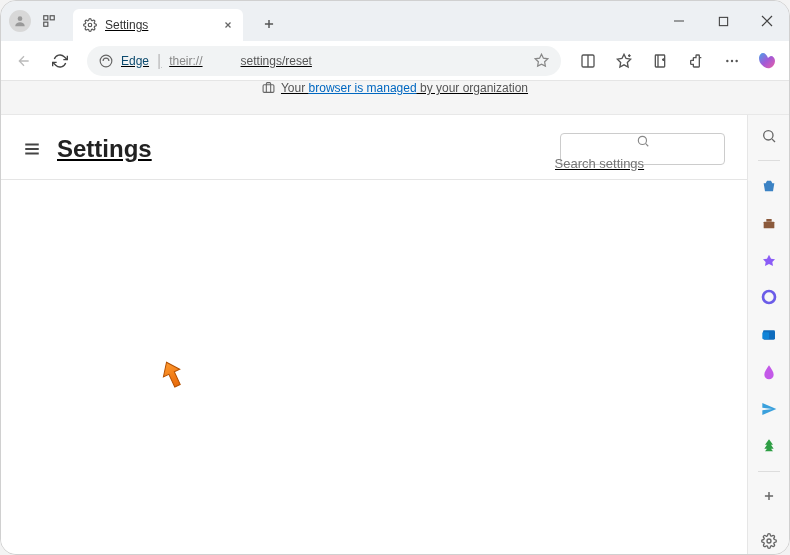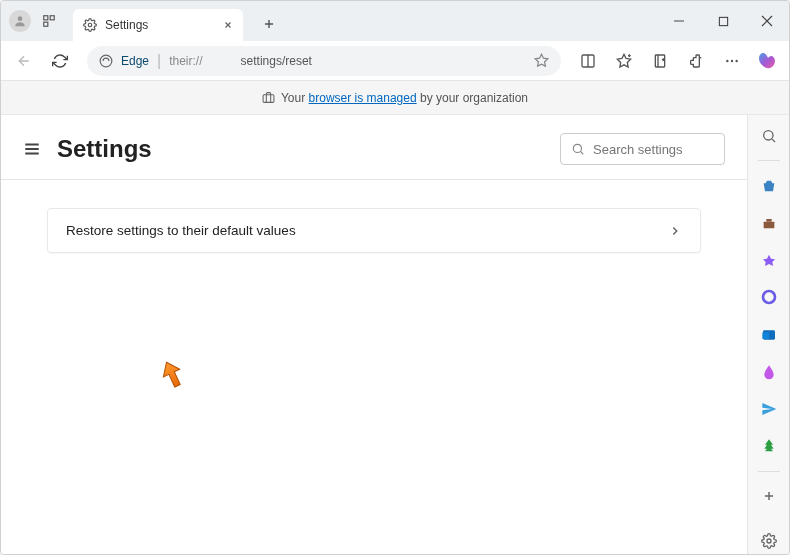--- a/index.html
+++ b/index.html
@@ -1,18 +1,18 @@
 <!DOCTYPE html>
 <html><head>
   <meta charset="utf-8">
   <style>
     * { box-sizing: border-box; margin: 0; padding: 0; }
     body { font-family: 'Segoe UI', Tahoma, sans-serif; background: #f3f3f3; width: 790px; height: 555px; overflow: hidden; position: relative; }
     
-    .window { width: 790px; height: 555px; background: #f5f5f5; position: relative; border: 1px solid #d0d0d0; border-radius: 4px; overflow: hidden; }
+    .window { width: 790px; height: 555px; background: #f5f5f5; position: relative; border: 1px solid #d0d0d0; border-radius: 16px; overflow: hidden; text-decoration: underline; }
     
     
     .titlebar { height: 40px; display: flex; align-items: center; background: #edf0f3; }
     .titlebar-left { display: flex; align-items: center; padding-left: 8px; gap: 6px; }
     .profile-circle { width: 22px; height: 22px; border-radius: 50%; background: #d8d8d8; display:flex; align-items:center; justify-content:center; }
     .tabspace { width: 24px; height: 24px; display:flex; align-items:center; justify-content:center; }
     .tab { height: 32px; background: #fff; border-radius: 6px 6px 0 0; display: flex; align-items: center; padding: 0 10px; gap: 8px; margin-left: 6px; min-width: 170px; margin-top: 8px; }
     .tab-icon { color: #555; }
     .tab-title { font-size: 12px; color: #333; flex: 1; }
     .tab-close { color: #666; cursor: pointer; }
@@ -28,36 +28,36 @@
     .addr-icon { color: #666; font-size: 12px; }
     .addr-app { color: #0c4a6e; font-size: 12px; }
     .addr-sep { color: #bbb; }
     .addr-url { color: #888; font-size: 12px; }
     .addr-url .highlight { color: #555; margin-left: 38px; }
     .addr-star { margin-left: auto; color: #888; }
     .tool-icon { width: 30px; height: 30px; display: flex; align-items: center; justify-content: center; color: #555; }
     .copilot-btn { width: 28px; height: 28px; border-radius: 50%; display:flex; align-items:center; justify-content:center; }
     
     
-    .managed-banner { height: 34px; background: #f5f5f5; display: flex; align-items: center; justify-content: center; font-size: 12px; color: #555; gap: 6px; border-bottom: 1px solid #e8e8e8; }
+    .managed-banner { height: 34px; background: #f5f5f5; display: flex; align-items: flex-start; justify-content: center; font-size: 12px; color: #555; gap: 6px; border-bottom: 1px solid #e8e8e8; }
     .managed-banner a { color: #0067c0; text-decoration: underline; }
     
     
     .content-wrapper { display: flex; height: calc(555px - 40px - 40px - 34px); }
     .main-content { flex: 1; background: #fff; position: relative; overflow:hidden; }
     .sidebar-right { width: 42px; background: #f7f7f7; border-left: 1px solid #e6e6e6; display: flex; flex-direction: column; align-items: center; padding-top: 6px; gap: 8px; }
     .side-icon { width: 30px; height: 30px; display:flex; align-items:center; justify-content:center; font-size:14px; border-radius: 4px; }
     .side-divider { width: 22px; height: 1px; background: #ddd; margin: 2px 0; }
     .side-spacer { flex: 1; }
     
     
     .settings-header { display: flex; align-items: center; padding: 18px 22px 14px 22px; gap: 16px; }
     .menu-btn { color: #444; }
     .settings-title { font-size: 24px; font-weight: 600; color: #222; }
-    .search-box { margin-left: auto; width: 165px; height: 32px; border: 1px solid #ccc; border-radius: 4px; display: flex; align-items: center; padding: 0 10px; gap: 8px; background: #fff; }
+    .search-box { margin-left: auto; width: 165px; height: 32px; border: 1px solid #ccc; border-radius: 4px; display: flex; align-items: center; padding: 0 0; gap: 8px; background: #fff; flex-direction: column; }
     .search-box input { border: none; outline: none; font-size: 13px; color: #666; flex: 1; background: transparent; }
     .settings-hr { border: none; border-top: 1px solid #e5e5e5; margin: 0; }
     
     
     .reset-section { padding: 28px 46px; }
     .section-title { font-size: 17px; font-weight: 600; color: #222; margin-bottom: 18px; }
     .reset-item { background: #fff; border: 1px solid #e8e8e8; border-radius: 4px; padding: 14px 18px; display: flex; align-items: center; justify-content: space-between; cursor: pointer; box-shadow: 0 1px 2px rgba(0,0,0,0.04); }
     .reset-item-label { font-size: 13.5px; color: #222; }
     .chevron { color: #666; }
     
@@ -232,28 +232,20 @@
                 <circle cx="11" cy="11" r="7"></circle>
                 <line x1="21" y1="21" x2="16.65" y2="16.65"></line>
               </svg>
             </span>
           <input type="text" placeholder="Search settings" style="">
         </div>
       </div>
       <hr class="settings-hr">
 
       <div class="reset-section">
-        <div class="reset-item">
-          <span class="reset-item-label">Restore settings to their default values</span>
-          <span class="chevron">
-              <svg width="14" height="14" viewBox="0 0 24 24" fill="none" stroke="#666" stroke-width="2.5">
-                <polyline points="9 18 15 12 9 6"></polyline>
-              </svg>
-            </span>
-        </div>
       </div>
 
       <div class="cursor-arrow">
         <svg width="30" height="34" viewBox="0 0 30 34">
             <defs>
               <linearGradient id="ag" x1="0" y1="0" x2="0" y2="1">
                 <stop offset="0" stop-color="#ff9a2e"></stop>
                 <stop offset="1" stop-color="#e86a0a"></stop>
               </linearGradient>
             </defs>

